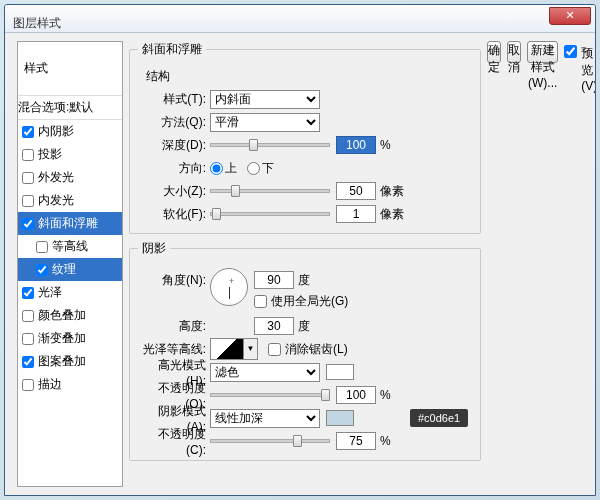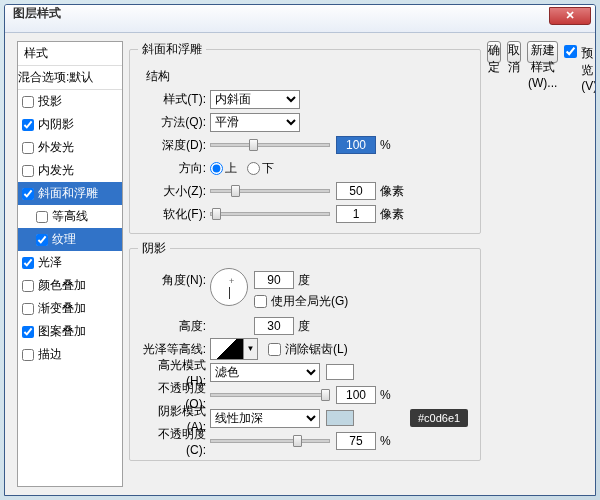--- a/index.html
+++ b/index.html
@@ -1,35 +1,35 @@
 <!DOCTYPE html>
 <html><head>
 <meta charset="utf-8">
 <style>
 * { box-sizing: border-box; margin: 0; padding: 0; font-family: "Microsoft YaHei", Arial, sans-serif; font-size: 12px; }
 body { background: linear-gradient(135deg, #d8e8f0, #c8dae5); padding: 4px; width: 600px; height: 500px; overflow: hidden; }
 .window { background: #f0f0f0; border: 1px solid #3a5b8a; border-radius: 3px 3px 0 0; overflow: hidden; height: 492px; display: flex; flex-direction: column; }
-.titlebar { background: linear-gradient(#fdfdfe, #e8eef7); border-bottom: 1px solid #b8c4d6; height: 28px; display: flex; align-items: flex-start; padding-left: 8px; position: relative; font-weight: bold; }
+.titlebar { background: linear-gradient(#fdfdfe, #e8eef7); border-bottom: 1px solid #b8c4d6; height: 28px; display: flex; align-items: flex-end; padding-left: 8px; position: relative; }
 .title-text { color: #333; }
 .close-btn { position: absolute; right: 4px; top: 2px; width: 42px; height: 18px; background: linear-gradient(#e07a7a, #c43a3a); border: 1px solid #8a2a2a; border-radius: 0 0 3px 3px; color: #fff; text-align: center; line-height: 14px; font-size: 11px; cursor: pointer; }
 .content { flex: 1; display: flex; padding: 8px 8px 8px 12px; gap: 6px; }
 .styles-panel { width: 106px; border: 1px solid #a0a0a0; background: #fff; }
-.styles-header { padding: 3px 6px; border-bottom: 1px solid #ddd; }
+.styles-header { padding: 18px 6px; border-bottom: 1px solid #ddd; }
 .blend-row { padding: 3px 0; border-bottom: 1px solid #ddd; }
 .style-item { padding: 3px 4px; display: flex; align-items: center; gap: 4px; cursor: pointer; }
 .style-item.selected { background: #3173c8; color: #fff; }
 .style-item.sub { padding-left: 18px; }
 .style-item input[type=checkbox] { width: 12px; height: 12px; }
 .main-panel { flex: 1; display: flex; flex-direction: column; gap: 6px; }
 .fieldset { border: 1px solid #c8c8c8; border-radius: 2px; padding: 8px 10px 6px; }
 .fieldset-legend { padding: 0 4px; margin-left: -2px; }
 .subhead { margin: 2px 0 4px 6px; }
 .row { display: flex; align-items: center; margin: 3px 0; height: 20px; }
 .lbl { width: 70px; text-align: right; padding-right: 4px; }
-select.combo { width: 90px; height: 19px; border: 1px solid #888; background: #fff; }
+select.combo { width: 110px; height: 19px; border: 1px solid #888; background: #fff; }
 .numbox { width: 40px; height: 18px; border: 1px solid #888; text-align: center; }
 .numbox.hi { background: #3173c8; color: #fff; border-color: #2a5aa0; }
 .unit { margin-left: 4px; }
 .slider { flex: 0 0 120px; height: 4px; background: #d0d0d0; border: 1px solid #aaa; position: relative; margin-right: 6px; }
 .slider-thumb { position: absolute; top: -5px; width: 9px; height: 12px; background: linear-gradient(#fafafa,#d8d8d8); border: 1px solid #888; border-radius: 1px; }
 .radio-row label { margin-right: 10px; display: inline-flex; align-items: center; gap: 2px; }
 .angle-dial { width: 38px; height: 38px; border: 1px solid #888; border-radius: 50%; background: #fff; position: relative; margin-right: 6px; }
 .angle-dial::after { content: ""; position: absolute; left: 50%; top: 50%; width: 1px; height: 12px; background: #333; transform-origin: top; transform: rotate(0deg); }
 .angle-cross { position: absolute; left: 18px; top: 7px; font-size: 9px; color: #666; }
 .contour-swatch { width: 34px; height: 22px; border: 1px solid #888; background: linear-gradient(135deg, #fff 0 49%, #000 50% 100%); display: inline-block; }
@@ -52,26 +52,26 @@
     <span class="title-text">图层样式</span>
     <div class="close-btn">✕</div>
   </div>
   <div class="content">
 
     <div class="styles-panel">
       <div class="styles-header">样式</div>
       <div class="blend-row">混合选项:默认</div>
       <div id="style-items">
           <div class="style-item">
+            <input type="checkbox" checked="" style="">
+            <span>内阴影</span>
+          </div>
+          <div class="style-item">
             <input type="checkbox" style="">
             <span>投影</span>
-          </div>
-          <div class="style-item">
-            <input type="checkbox" checked="" style="">
-            <span>内阴影</span>
           </div>
           <div class="style-item">
             <input type="checkbox" style="">
             <span>外发光</span>
           </div>
           <div class="style-item">
             <input type="checkbox" style="">
             <span>内发光</span>
           </div>
           <div class="style-item selected">

